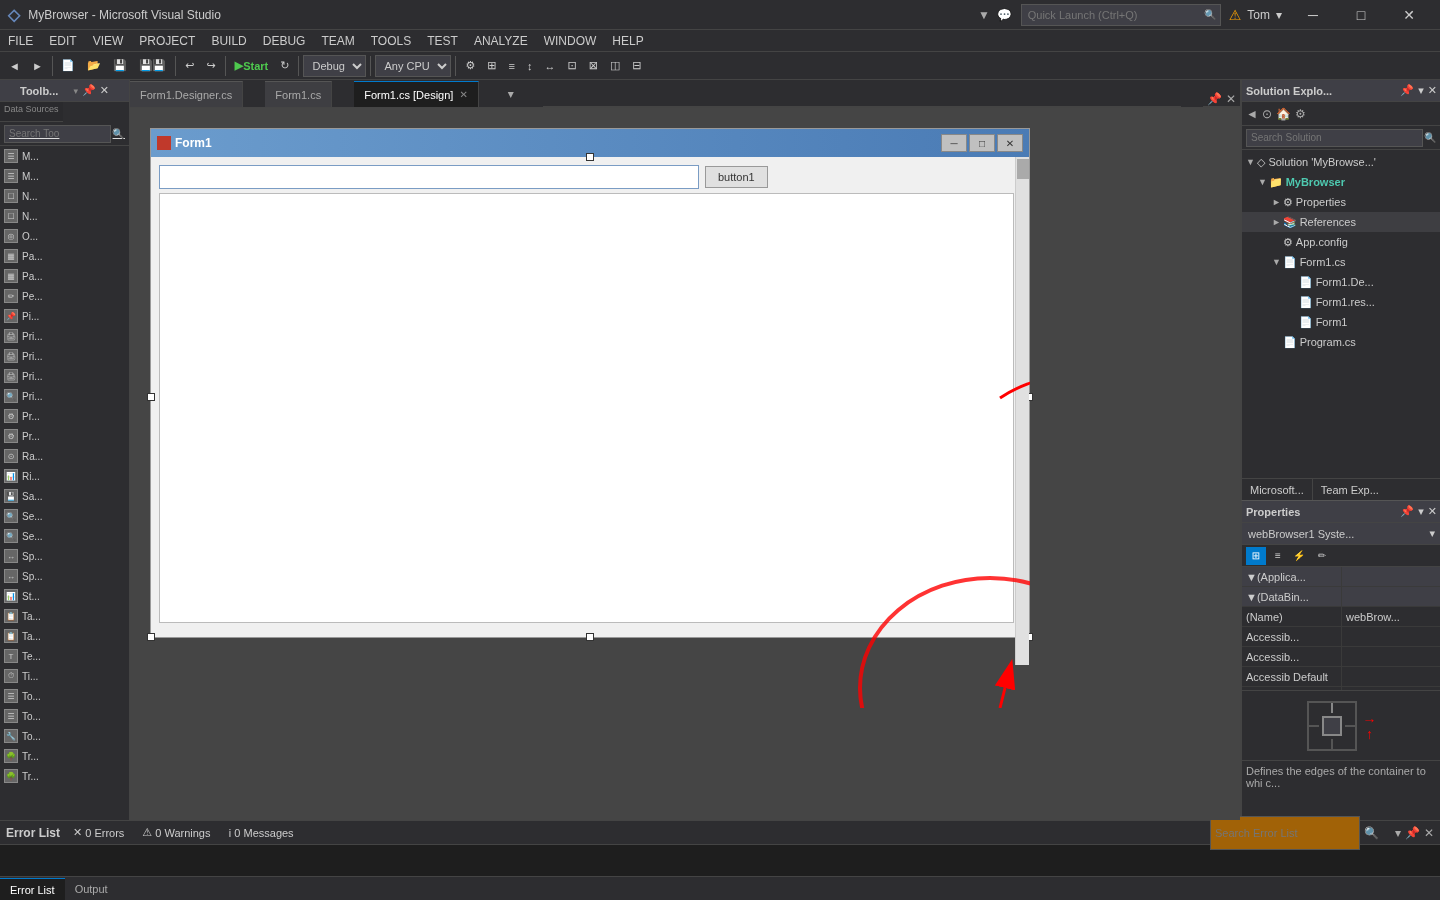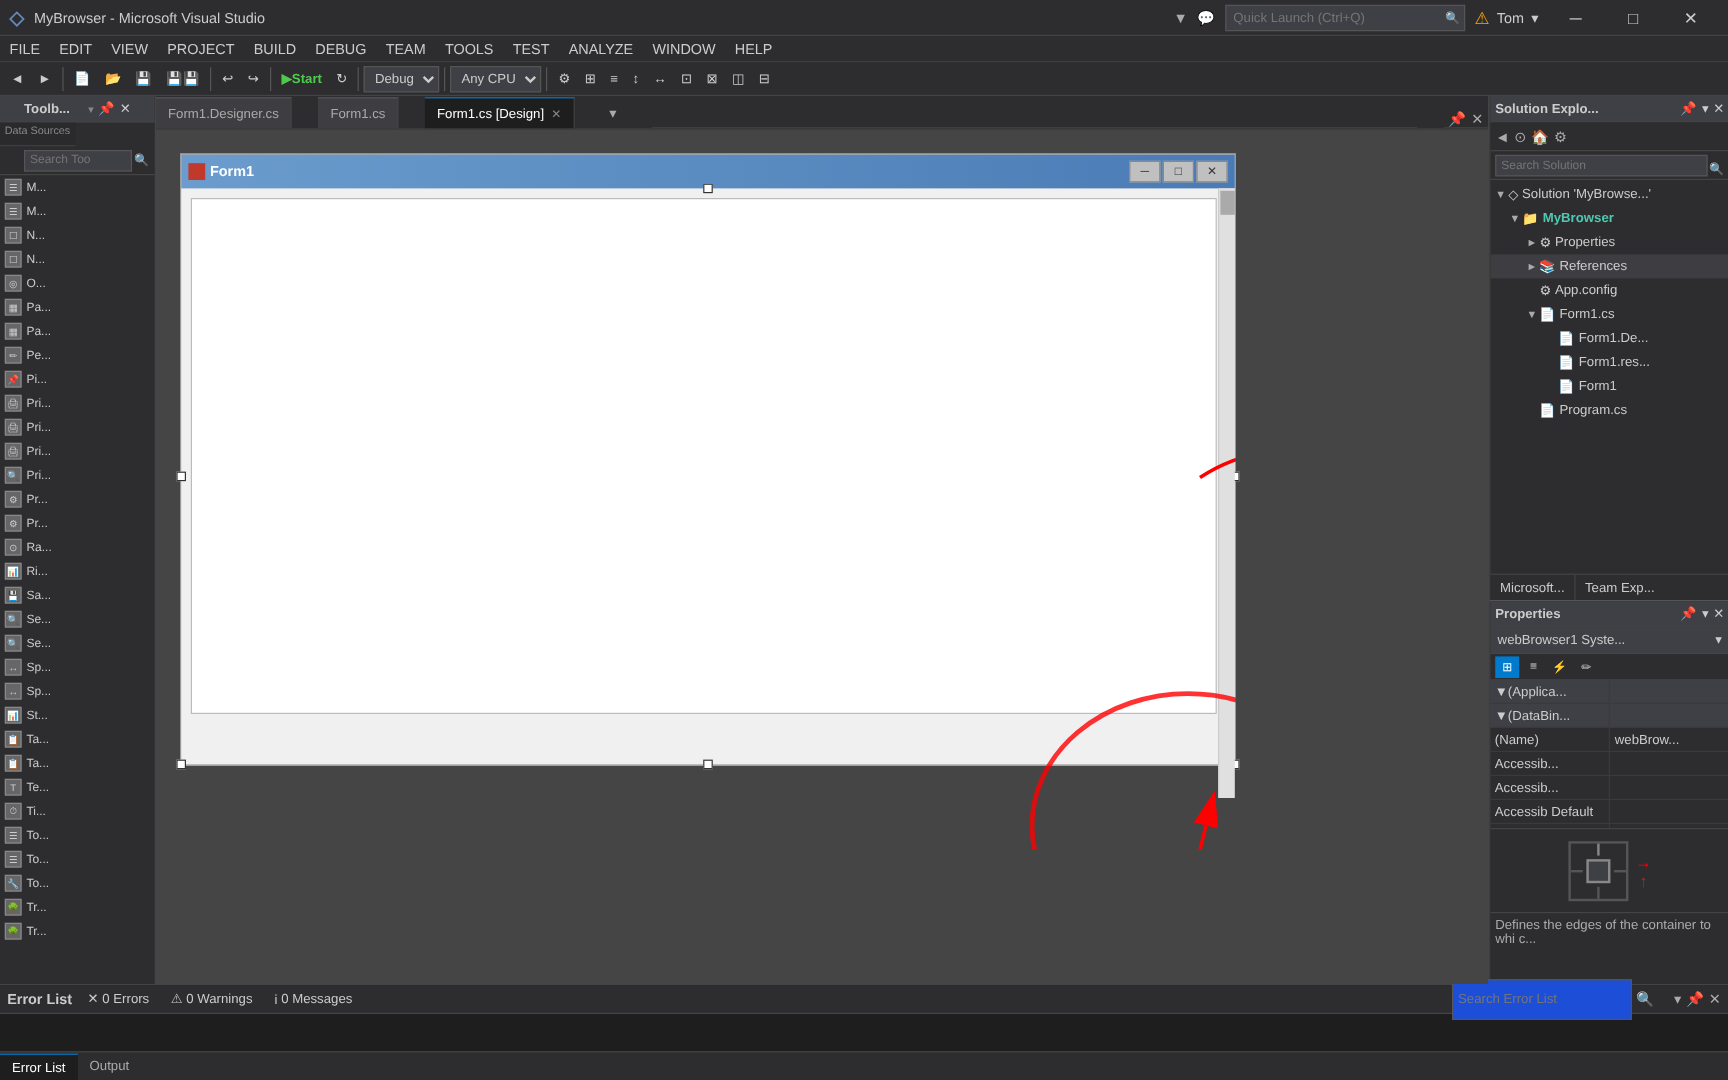--- a/index.html
+++ b/index.html
@@ -24,21 +24,21 @@
     
     #toolbar { height: 28px; background: #2d2d30; display: flex; align-items: center; padding: 0 4px; gap: 2px; border-bottom: 1px solid #444; }
     .tb-btn { height: 22px; padding: 0 4px; display: flex; align-items: center; color: #ccc; cursor: pointer; font-size: 11px; border: 1px solid transparent; }
     .tb-sep { width: 1px; height: 20px; background: #555; margin: 0 2px; }
     .tb-dropdown { background: #3f3f46; border: 1px solid #555; color: #ccc; padding: 2px 4px; font-size: 11px; height: 22px; cursor: pointer; }
     .play-btn { color: #4ec94e; font-weight: bold; }
 
     
     #toolbox { width: 130px; background: #2d2d30; border-right: 1px solid #444; display: flex; flex-direction: column; overflow: hidden; }
     #toolbox-header { height: 22px; background: #3f3f46; display: flex; align-items: center; padding: 0 20px; font-size: 11px; color: #ccc; gap: 4px; border-bottom: 1px solid #444; }
-    #toolbox-search { height: 24px; display: flex; align-items: center; padding: 2px 20px; border-bottom: 1px solid #444; }
+    #toolbox-search { height: 24px; display: flex; align-items: center; padding: 2px 4px; border-bottom: 1px solid #444; text-decoration: underline; }
     #toolbox-search input { flex: 1; background: #3f3f46; border: 1px solid #555; color: #ccc; padding: 1px 4px; font-size: 10px; height: 18px; }
     #toolbox-search .search-icon { font-size: 10px; color: #aaa; margin-left: 2px; cursor: pointer; }
     #toolbox-list { flex: 1; overflow-y: auto; }
     .toolbox-item { height: 20px; display: flex; align-items: center; padding: 0 4px; gap: 4px; color: #ccc; font-size: 10px; cursor: pointer; }
     .toolbox-item .ti-icon { width: 14px; height: 14px; background: #666; border: 1px solid #888; display: inline-block; font-size: 8px; display: flex; align-items: center; justify-content: center; }
 
     
     #doc-area { flex: 1; display: flex; flex-direction: column; background: #1e1e1e; }
 
     
@@ -47,21 +47,21 @@
     .doc-tab.active { background: #1e1e1e; color: #fff; border-top: 1px solid #007acc; }
     .doc-tab .tab-close { font-size: 10px; color: #888; cursor: pointer; }
     .tab-overflow { width: 20px; height: 26px; display: flex; align-items: center; justify-content: center; color: #aaa; cursor: pointer; }
     #form-window { background: #f0f0f0; border: 1px solid #999; position: relative; width: 880px; min-height: 520px; }
     #form-titlebar { height: 28px; background: linear-gradient(to right, #6b9ccd, #4a7bb5); display: flex; align-items: center; padding: 0 6px; }
     #form-win-btn { width: 26px; height: 18px; background: #c0c0c0; border: 1px solid #888; display: flex; align-items: center; justify-content: center; font-size: 10px; cursor: pointer; color: #333; }
 
     
     #solution-explorer { width: 200px; background: #2d2d30; border-left: 1px solid #444; display: flex; flex-direction: column; }
     #se-header { height: 22px; background: #3f3f46; display: flex; align-items: center; padding: 0 4px; font-size: 11px; color: #ccc; border-bottom: 1px solid #444; gap: 4px; }
-    #se-search { height: 24px; display: flex; align-items: flex-end; padding: 2px 4px; border-bottom: 1px solid #444; position: relative; }
+    #se-search { height: 24px; display: flex; align-items: center; padding: 2px 4px; border-bottom: 1px solid #444; position: relative; }
     #se-search input { flex: 1; background: #3f3f46; border: 1px solid #555; color: #ccc; padding: 1px 4px; font-size: 10px; height: 18px; }
     #se-tree { flex: 1; overflow-y: auto; padding: 2px 0; }
     .tree-item { height: 20px; display: flex; align-items: center; padding: 0 4px; font-size: 11px; color: #ccc; cursor: pointer; }
     .tree-arrow { font-size: 9px; margin-right: 2px; color: #aaa; }
     .tree-icon { margin-right: 3px; font-size: 11px; }
 
     
     #properties-panel { width: 200px; background: #2d2d30; border-left: 1px solid #444; display: flex; flex-direction: column; }
     #pp-header { height: 22px; background: #3f3f46; display: flex; align-items: center; padding: 0 4px; font-size: 11px; color: #ccc; border-bottom: 1px solid #444; gap: 4px; }
     #pp-object { height: 22px; padding: 0 6px; display: flex; align-items: center; font-size: 11px; color: #ccc; border-bottom: 1px solid #444; background: #3f3f46; }
@@ -72,21 +72,21 @@
     .pp-row { height: 20px; display: flex; border-bottom: 1px solid #3a3a3a; }
     .pp-row.group-header { background: #3f3f46; }
     .pp-name { width: 100px; padding: 0 4px; font-size: 11px; color: #ccc; display: flex; align-items: center; border-right: 1px solid #3a3a3a; overflow: hidden; white-space: nowrap; }
     .pp-value { flex: 1; padding: 0 4px; font-size: 11px; color: #ccc; display: flex; align-items: center; overflow: hidden; white-space: nowrap; }
     #pp-description { height: 60px; border-top: 1px solid #444; padding: 4px; font-size: 11px; color: #aaa; overflow: hidden; background: #2d2d30; }
     #el-header { height: 24px; background: #2d2d30; display: flex; align-items: center; padding: 0 6px; gap: 8px; border-bottom: 1px solid #444; }
     #el-header .el-title { font-size: 12px; color: #ccc; font-weight: bold; }
     .el-filter { display: flex; align-items: center; gap: 3px; font-size: 11px; color: #ccc; cursor: pointer; padding: 0 4px; border: 1px solid transparent; }
     .el-filter .count { color: #ccc; }
     #el-search { margin-left: auto; display: flex; align-items: center; gap: 4px; }
-    #el-search input { background: #1d4ed8; border: 1px solid #555; color: #ccc; padding: 2px 4px; font-size: 11px; height: 34px; width: 150px; }
+    #el-search input { background: #a16207; border: 1px solid #555; color: #ccc; padding: 2px 4px; font-size: 11px; height: 34px; width: 150px; }
     .el-tab { padding: 0 10px; height: 22px; display: flex; align-items: center; font-size: 11px; color: #aaa; cursor: pointer; }
     .el-tab.active { background: #1e1e1e; color: #fff; border-top: 1px solid #007acc; }
 
     
     ::-webkit-scrollbar { width: 8px; height: 8px; }
     ::-webkit-scrollbar-track { background: #2d2d30; }
     ::-webkit-scrollbar-thumb { background: #555; }
 
     
     #page { width: 1440px; height: 900px; overflow: hidden; }
@@ -350,20 +350,24 @@
             <span style="flex:1;color:white;font-size:12px;font-weight:bold;">Form1</span>
             <div style="display:flex;gap:2px;">
               <div id="form-win-btn">─</div>
               <div id="form-win-btn">□</div>
               <div id="form-win-btn">✕</div>
             </div>
           </div>
 
           <div style="padding:8px;position:relative;min-height:480px;">
 
+            <div style="display:flex;gap:6px;align-items:center;margin-bottom:4px;">
+              <input type="text" style="width: 540px; height: 24px; background: white; border: 1px solid rgb(122, 156, 196);" placeholder="">
+              <button style="padding:4px 12px;background:#e0e0e0;border:1px solid #999;cursor:pointer;font-size:11px;color:#333;">button1</button>
+            </div>
 
             <div style="position:relative;width:855px;height:430px;background:white;border:1px solid #bbb;">
             </div>
 
             <div style="position:absolute;left:0;top:50%;width:8px;height:8px;background:white;border:1px solid #333;transform:translate(-50%,-50%);"></div>
             <div style="position:absolute;left:50%;top:0;width:8px;height:8px;background:white;border:1px solid #333;transform:translate(-50%,-4px);"></div>
             <div style="position:absolute;right:0;top:50%;width:8px;height:8px;background:white;border:1px solid #333;transform:translate(50%,-50%);"></div>
             <div style="position:absolute;left:0;bottom:0;width:8px;height:8px;background:white;border:1px solid #333;transform:translate(-50%,50%);"></div>
             <div style="position:absolute;left:50%;bottom:0;width:8px;height:8px;background:white;border:1px solid #333;transform:translate(-50%,50%);"></div>
             <div style="position:absolute;right:0;bottom:0;width:8px;height:8px;background:white;border:1px solid #333;transform:translate(50%,50%);"></div>

